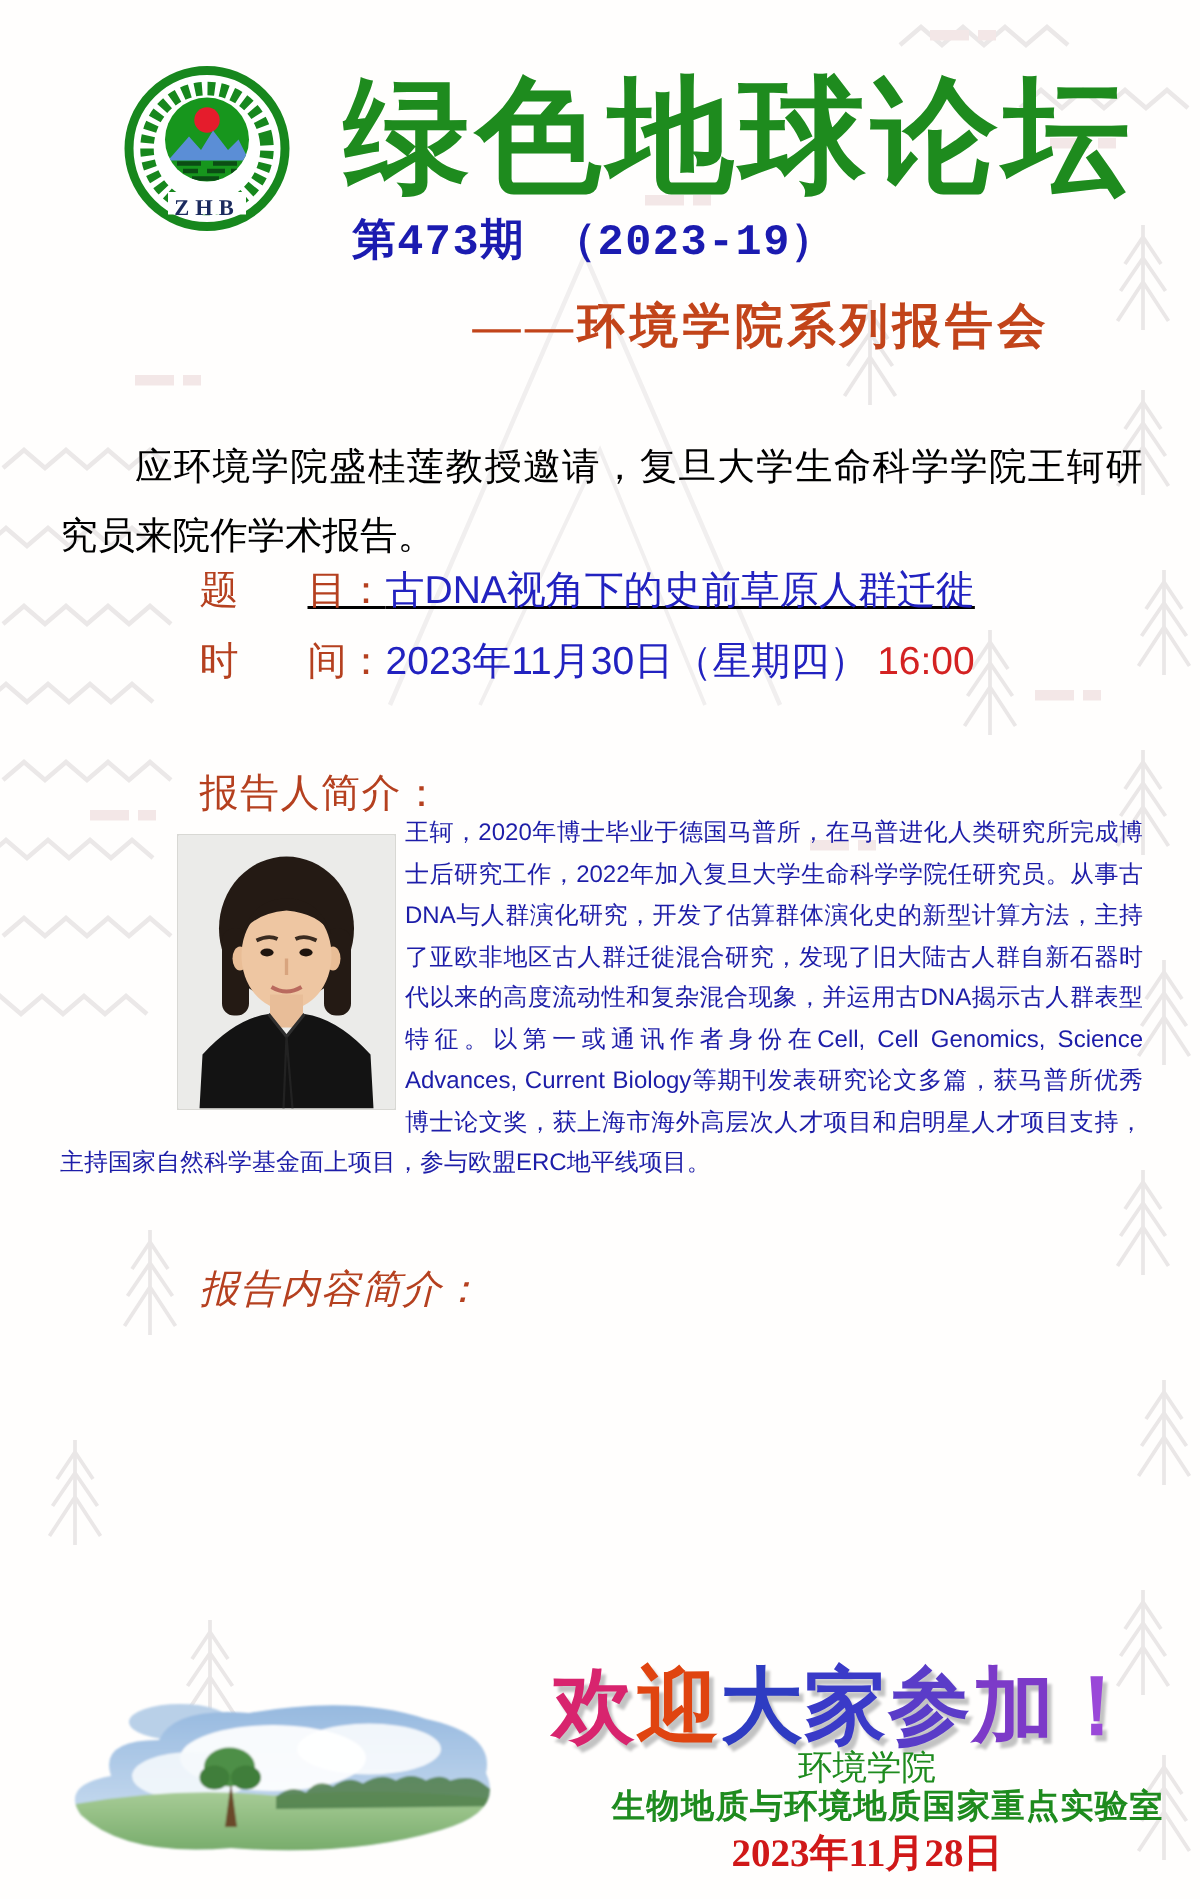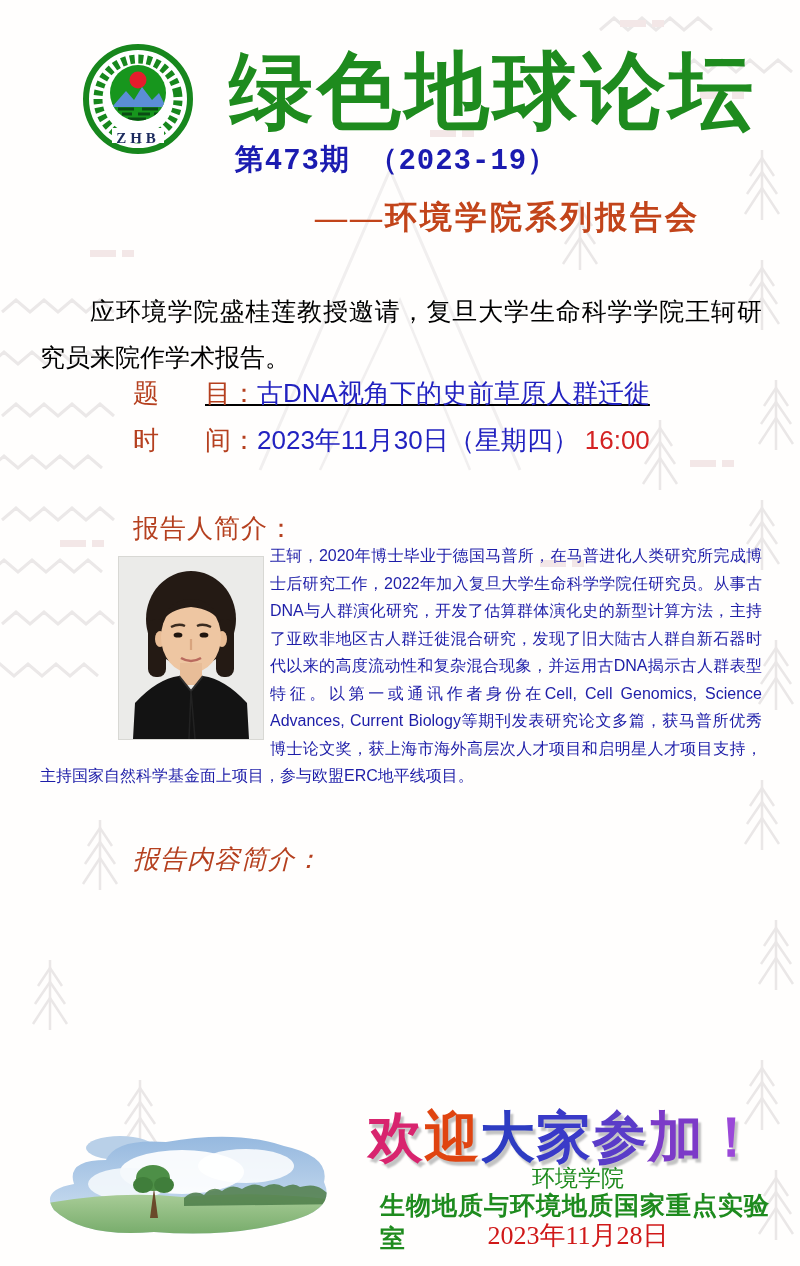--- a/index.html
+++ b/index.html
@@ -73,27 +73,27 @@
     position:absolute;left:368px;top:1090px;width:410px;
     font-size:55px;font-weight:bold;white-space:nowrap;letter-spacing:1px;
     text-shadow:3px 4px 2px #c3c3c3;
     margin-top:11px;
   }
   .footer-org1{
     position:absolute;left:380px;top:1163px;width:396px;text-align:center;
     font-size:23px;font-weight:normal;color:#1e8b1e;
   }
   .footer-org2{
-    position:absolute;left:380px;top:1189px;width:396px;text-align:left;
-    font-size:25px;font-weight:bold;color:#1e8b1e;letter-spacing:1px;
+    position:absolute;left:380px;top:1189px;width:396px;text-align:right;
+    font-size:22px;font-weight:bold;color:#1e8b1e;letter-spacing:1px;
   }
   .footer-date{
     position:absolute;left:380px;top:1218px;width:396px;text-align:center;
     font-family:"Liberation Serif","DejaVu Serif",serif;
-    font-size:26px;font-weight:normal;color:#d01818;
+    font-size:26px;font-weight:bold;color:#d01818;
   }
 </style>
 </head>
 <body>
 
 <svg class="bg-pattern" viewBox="0 0 800 1266" xmlns="http://www.w3.org/2000/svg">
   <defs>
     <g id="zig" stroke="#ebe8e8" stroke-width="3" fill="none">
       <path d="M0 12 l14 -12 14 12 14 -12 14 12 14 -12 14 12 14 -12 14 12"></path>
     </g>

